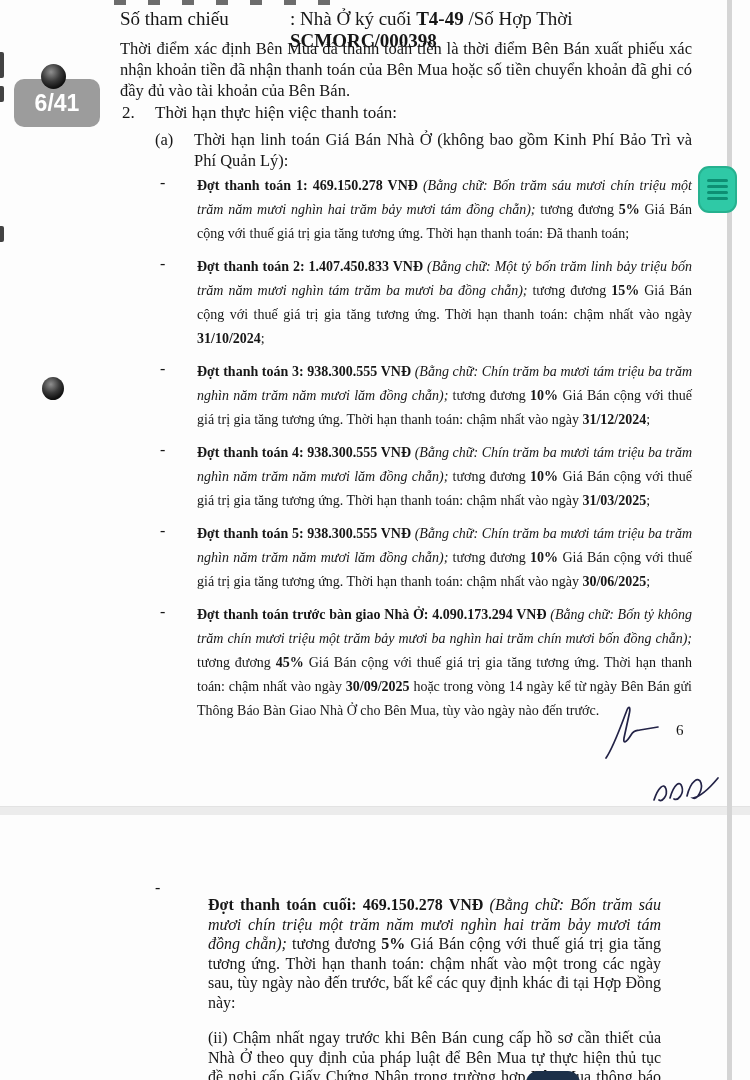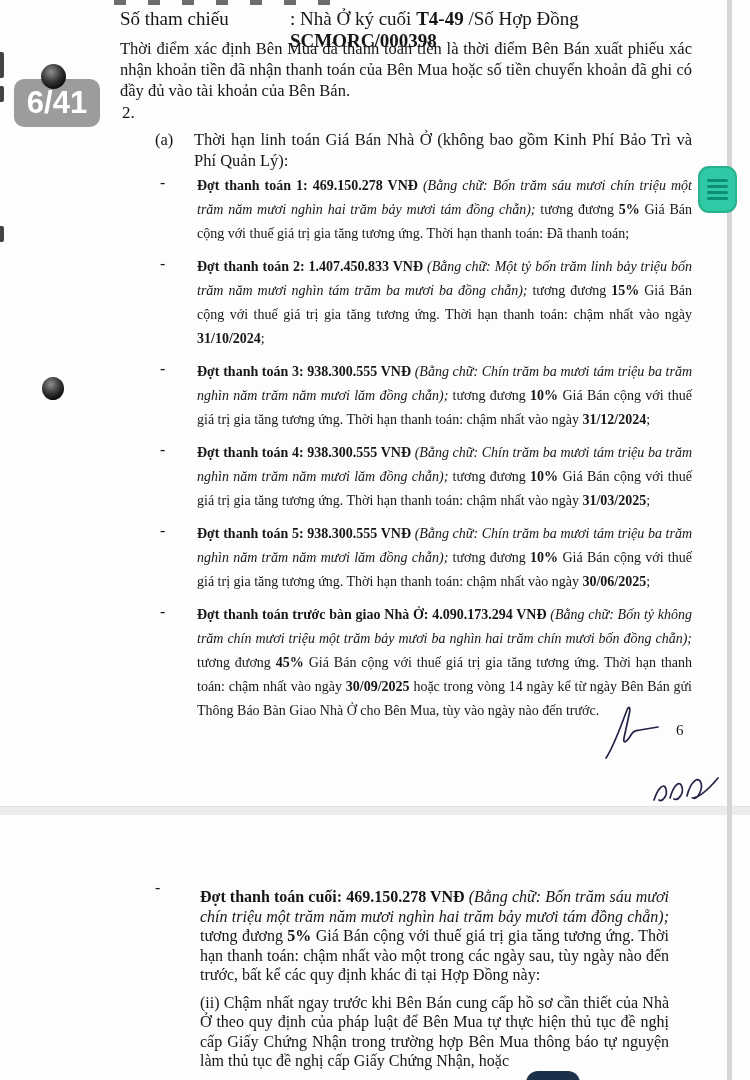--- a/index.html
+++ b/index.html
@@ -26,64 +26,65 @@
   .clause-a{position:absolute;left:155px;top:129px;width:537px;display:flex;font-size:16.5px;line-height:21px;}
   .clause-a .num{width:39px;flex:0 0 39px;}
   .clause-a .txt{flex:1;text-align:justify;}
 
   .list1{position:absolute;left:160px;top:174px;width:532px;}
   .list2{position:absolute;left:155px;top:64px;width:522px;}
   .li{display:flex;margin:0 0 9px 0;}
   .marker{width:37px;flex:0 0 37px;}
   .li-text{flex:1;text-align:justify;font-size:14px;line-height:24px;margin:0;}
   .list2 .li-text{font-size:16px;line-height:19.5px;}
-  .li-text p{margin:8px;text-align:justify;}
+  .li-text p{margin:16px;text-align:justify;}
   .seg-b{font-weight:700;}
   .seg-i{font-style:italic;}
   .seg-n{font-weight:400;}
 
   .pagenum{position:absolute;left:676px;top:722px;font-size:15px;}
   .sig{position:absolute;}
   .sig1{left:600px;top:700px;}
   .sig2{left:650px;top:770px;}
 
   
   .scroll-track{position:absolute;left:727px;top:0;width:5px;height:1080px;background:#d5d5d5;z-index:5;}
   .fab{position:absolute;left:698px;top:166px;width:39px;height:47px;z-index:6;
     background:#2fc9a6;border:2px solid #26b18f;border-radius:11px;box-sizing:border-box;
     display:flex;flex-direction:column;justify-content:center;align-items:center;gap:3px;cursor:pointer;}
   .fab i{display:block;width:21px;height:3px;background:#0d8f73;border-radius:2px;}
   .badge{position:absolute;left:14px;top:79px;width:86px;height:48px;z-index:6;
     background:#9c9c9c;border-radius:10px;display:flex;align-items:center;justify-content:center;
-    color:#ffffff;font-family:"Liberation Sans","DejaVu Sans",sans-serif;font-weight:700;font-size:31px;}
+    color:#ffffff;font-family:"Liberation Sans","DejaVu Sans",sans-serif;font-weight:700;font-size:23px;}
   .hole{position:absolute;border-radius:50%;z-index:7;
     background:radial-gradient(circle at 40% 32%, #909090 0%, #3a3a3a 42%, #101010 72%);}
   .hole1{left:41px;top:64px;width:25px;height:25px;}
   .hole2{left:42px;top:377px;width:22px;height:23px;}
   .edge-mark{position:absolute;left:0;width:4px;background:#222;opacity:.85;border-radius:0 2px 2px 0;z-index:4;}
   .em1{top:52px;height:26px;}
   .em2{top:86px;height:16px;}
   .em3{top:226px;height:16px;}
   .bottom-fab{position:absolute;left:526px;top:1071px;width:54px;height:24px;background:#1c3049;border-radius:12px;z-index:6;cursor:pointer;}
 </style>
 </head>
 <body>
 
 <div class="page page1">
   <div class="clip-frag"></div>
 
   <div class="ref-row">
     <span class="ref-label">Số tham chiếu</span>
-    <span class="ref-value"><span class="seg-n">: Nhà Ở ký cuối </span><span class="seg-b">T4-49</span><span class="seg-n"> /Số Hợp Đồng </span><span class="seg-b">SCMORC/000398</span></span>
+    <span class="ref-value"><span class="seg-n">: Nhà Ở ký cuối </span><span class="seg-b">T4-49</span><span class="seg-n"> /Số Hợp Thời </span><span class="seg-b">SCMORC/000398</span></span>
   </div>
 
   <p class="intro">Thời điểm xác định Bên Mua đã thanh toán tiền là thời điểm Bên Bán xuất phiếu xác nhận khoản tiền đã nhận thanh toán của Bên Mua hoặc số tiền chuyển khoản đã ghi có đầy đủ vào tài khoản của Bên Bán.</p>
 
   <div class="clause2">
     <span class="num">2.</span>
+    <span>Thời hạn thực hiện việc thanh toán:</span>
   </div>
 
   <div class="clause-a">
     <span class="num">(a)</span>
     <span class="txt">Thời hạn linh toán Giá Bán Nhà Ở (không bao gồm Kinh Phí Bảo Trì và Phí Quản Lý):</span>
   </div>
 
   <div class="list1">
     <div class="li">
       <span class="marker">-</span>

